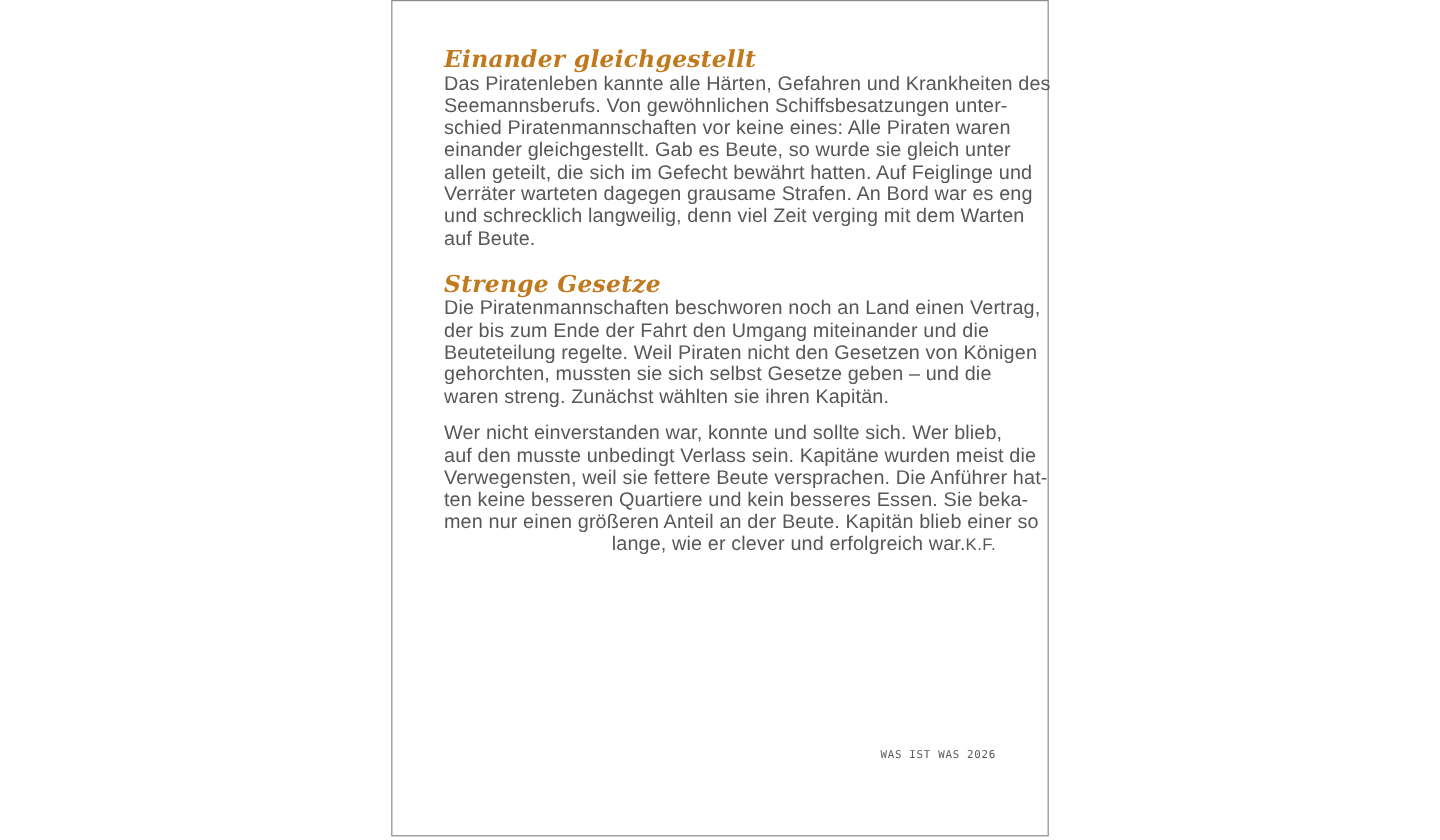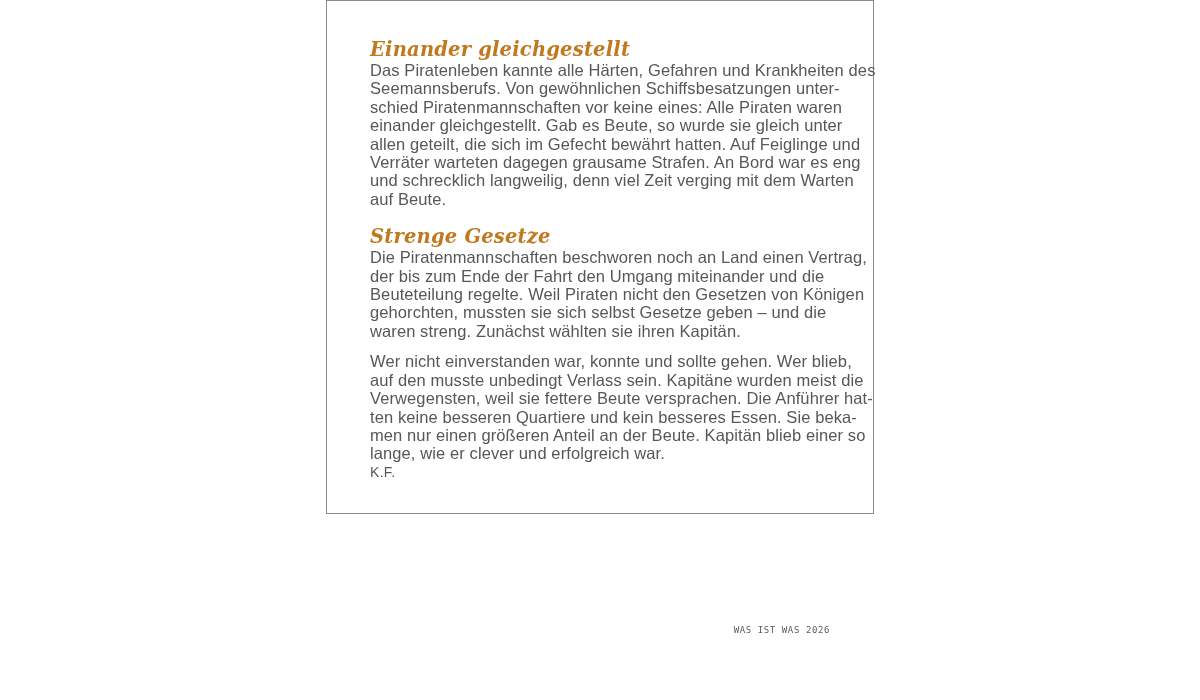--- a/index.html
+++ b/index.html
@@ -16,21 +16,21 @@
     height: 700px;
     background: #ffffff;
     overflow: hidden;
     font-family: "Liberation Sans", sans-serif;
   }
   .page {
     position: absolute;
     left: 326px;
     top: 0;
     width: 548px;
-    height: 514px;
+    height: 697px;
     background: #ffffff;
     border: 1px solid var(--border);
   }
   .content {
     position: absolute;
     left: 0; top: 0; right: 0;
     padding: 37px 43px 0 43px;
   }
   .heading {
     font-family: "DejaVu Serif", serif;
@@ -47,21 +47,20 @@
     line-height: 18.4px;
     letter-spacing: 0.1px;
   }
   .line { display: block; white-space: nowrap; }
   .sec2 .heading { margin-top: 17px; }
   .para3 { margin-top: 12px; }
   .lastline-row {
     display: flex;
     justify-content: flex-end;
     align-items: baseline;
-    flex-direction: column;
   }
   .signature {
     font-size: 14px;
     letter-spacing: 0.3px;
     color: var(--body);
   }
   .brand-footer {
     position: absolute;
     right: 43px;
     top: 624px;
@@ -97,21 +96,21 @@
         <div class="para">
           <span class="line">Die Piratenmannschaften beschworen noch an Land einen Vertrag,</span>
           <span class="line">der bis zum Ende der Fahrt den Umgang miteinander und die</span>
           <span class="line">Beuteteilung regelte. Weil Piraten nicht den Gesetzen von Königen</span>
           <span class="line">gehorchten, mussten sie sich selbst Gesetze geben – und die</span>
           <span class="line">waren streng. Zunächst wählten sie ihren Kapitän.</span>
         </div>
       </div>
 
       <div class="para para3">
-        <span class="line">Wer nicht einverstanden war, konnte und sollte gehen. Wer blieb,</span>
+        <span class="line">Wer nicht einverstanden war, konnte und sollte sich. Wer blieb,</span>
         <span class="line">auf den musste unbedingt Verlass sein. Kapitäne wurden meist die</span>
         <span class="line">Verwegensten, weil sie fettere Beute versprachen. Die Anführer hat-</span>
         <span class="line">ten keine besseren Quartiere und kein besseres Essen. Sie beka-</span>
         <span class="line">men nur einen größeren Anteil an der Beute. Kapitän blieb einer so</span>
         <span class="lastline-row">
           <span>lange, wie er clever und erfolgreich war.</span>
           <span class="signature">K.F.</span>
         </span>
       </div>
 

